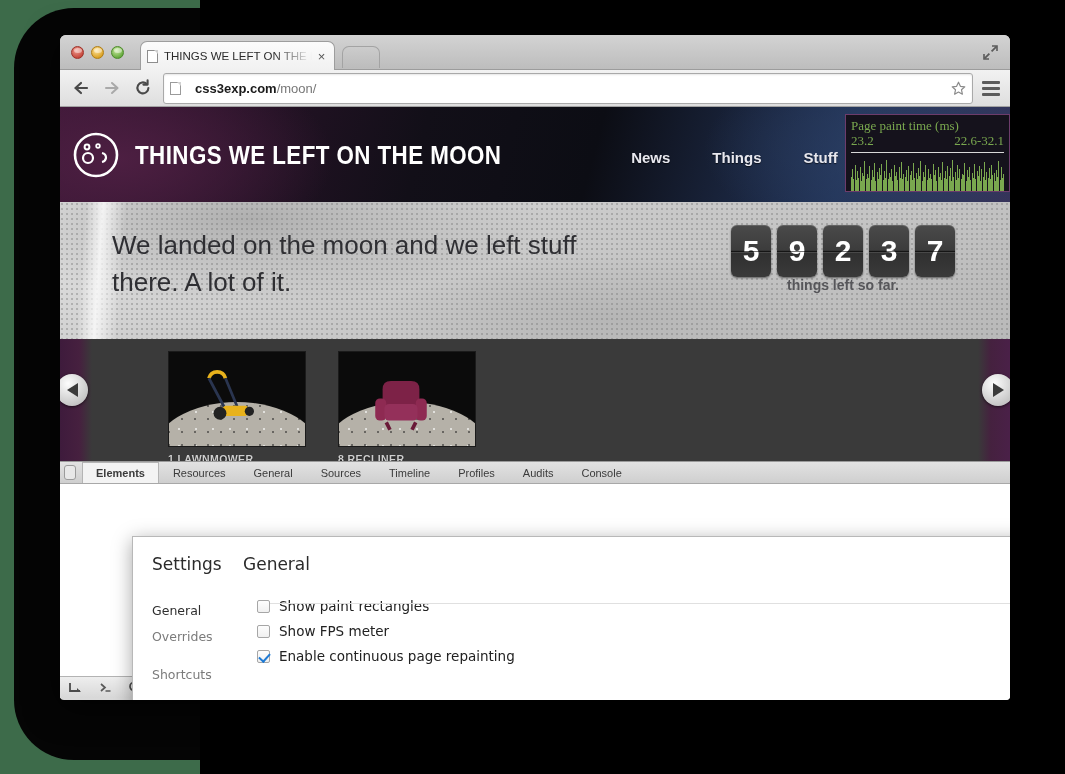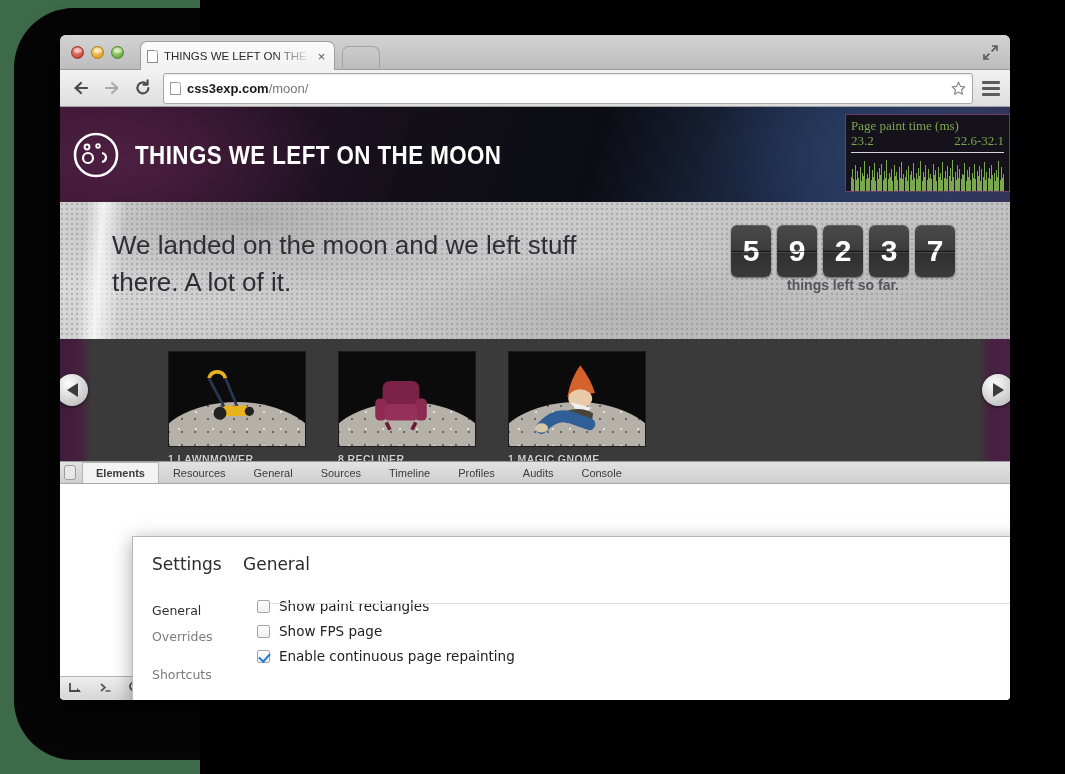--- a/index.html
+++ b/index.html
@@ -84,21 +84,21 @@
 
   
   .toolbar {
     height:37px; background:linear-gradient(#f2f2f2,#dedede);
     border-bottom:1px solid #a2a2a2;
     display:flex; align-items:center; padding:0 10px; gap:9px;
   }
   .navbtn { width:22px; height:22px; display:flex; align-items:center; justify-content:center; }
   .omnibox {
     flex:1; height:31px; background:#fff; border:1px solid #a9a9a9;
-    border-radius:3px; display:flex; align-items:center; padding:0 6px; gap:6px;
+    border-radius:3px; display:flex; align-items:center; padding:0 6px; gap:14px;
     box-shadow:inset 0 1px 2px rgba(0,0,0,0.10);
   }
   .omni-fav {
     width:11px; height:13px; border:1px solid #9a9a9a; background:#fff; position:relative; flex:none;
   }
   .omni-fav::after{
     content:""; position:absolute; right:-1px; top:-1px;
     border-width:0 4px 4px 0; border-style:solid;
     border-color:transparent #d2d2d2 transparent transparent;
   }
@@ -375,20 +375,27 @@
             <circle cx="24" cy="24" r="21" fill="none" stroke="#fff" stroke-width="2.6"></circle>
             <circle cx="16" cy="27" r="5" fill="none" stroke="#fff" stroke-width="2.2"></circle>
             <circle cx="15" cy="16" r="2.4" fill="none" stroke="#fff" stroke-width="2"></circle>
             <circle cx="26" cy="15" r="1.8" fill="none" stroke="#fff" stroke-width="1.8"></circle>
             <path d="M30 22 a5 5 0 0 1 4 5 a5 5 0 0 1 -4 4" fill="none" stroke="#fff" stroke-width="2.2"></path>
           </svg>
         </span>
         <span class="site-title">THINGS WE LEFT ON THE MOON</span>
       </div>
 
+      <div class="site-nav">
+        <a href="#">News</a>
+        <a href="#">Things</a>
+        <a href="#">Stuff</a>
+        <a href="#" class="dim">Junk</a>
+        <a href="#" class="dim">About</a>
+      </div>
 
       <div class="paint-widget" style="color: rgb(122, 168, 79);">
         <div class="pw-title">Page paint time (ms)</div>
         <div class="pw-row">
           <span>23.2</span>
           <span>22.6-32.1</span>
         </div>
         <div class="pw-rule"></div>
         <div class="pw-bars" id="pw-bars">
             <i style="height: 14px; background: rgb(122, 168, 79);"></i>
@@ -563,36 +570,20 @@
                 <g transform="translate(16,6) scale(0.92)">
                   <path d="M30 34 q0 -9 9 -9 h22 q9 0 9 9 v22 h-40 Z" fill="#7d2247"></path>
                   <rect x="22" y="44" width="12" height="24" rx="5" fill="#8e2a52"></rect>
                   <rect x="66" y="44" width="12" height="24" rx="5" fill="#8e2a52"></rect>
                   <rect x="32" y="50" width="36" height="18" rx="5" fill="#94305a"></rect>
                   <path d="M34 70 l4 8 M66 70 l-4 8" stroke="#6a1a38" stroke-width="4"></path>
                 </g>
               </svg>
             </div>
             <div class="card-label">8 RECLINER</div>
-          </div>
-          <div class="card">
-            <div class="card-img">
-              <div class="card-ground"></div>
-              <svg width="138" height="96" viewBox="0 0 138 96" style="position:absolute;inset:0">
-                <g transform="translate(16,6) scale(0.92)">
-                  <path d="M60 8 q12 16 16 30 l-30 4 q4 -20 14 -34 Z" fill="#d4622a"></path>
-                  <ellipse cx="60" cy="44" rx="13" ry="10" fill="#e8c9a8"></ellipse>
-                  <path d="M50 48 q10 20 22 6" fill="#efefef"></path>
-                  <path d="M44 58 q16 -6 30 2 l-2 14 l-28 -4 Z" fill="#4a4438"></path>
-                  <path d="M18 76 q14 -16 30 -12 l22 8" stroke="#2f5f96" stroke-width="13" fill="none" stroke-linecap="round"></path>
-                  <ellipse cx="18" cy="76" rx="7" ry="5" fill="#d8c8a8"></ellipse>
-                </g>
-              </svg>
-            </div>
-            <div class="card-label">1 MAGIC GNOME</div>
           </div>
         </div>
       <div class="arrow-btn arrow-left">
           <span class="tri tri-l"></span>
         </div>
       <div class="arrow-btn arrow-right">
           <span class="tri tri-r"></span>
         </div>
     </div>
 
@@ -661,21 +652,21 @@
 
       <div class="st-main">
 
         <label class="st-opt">
           <span class="cb"></span>
           <span>Show paint rectangles</span>
         </label>
 
         <label class="st-opt">
           <span class="cb"></span>
-          <span>Show FPS page</span>
+          <span>Show FPS meter</span>
         </label>
 
         <label class="st-opt">
           <span class="cb checked"></span>
           <span>Enable continuous page repainting</span>
         </label>
       </div>
     </div>
 
   </div>

